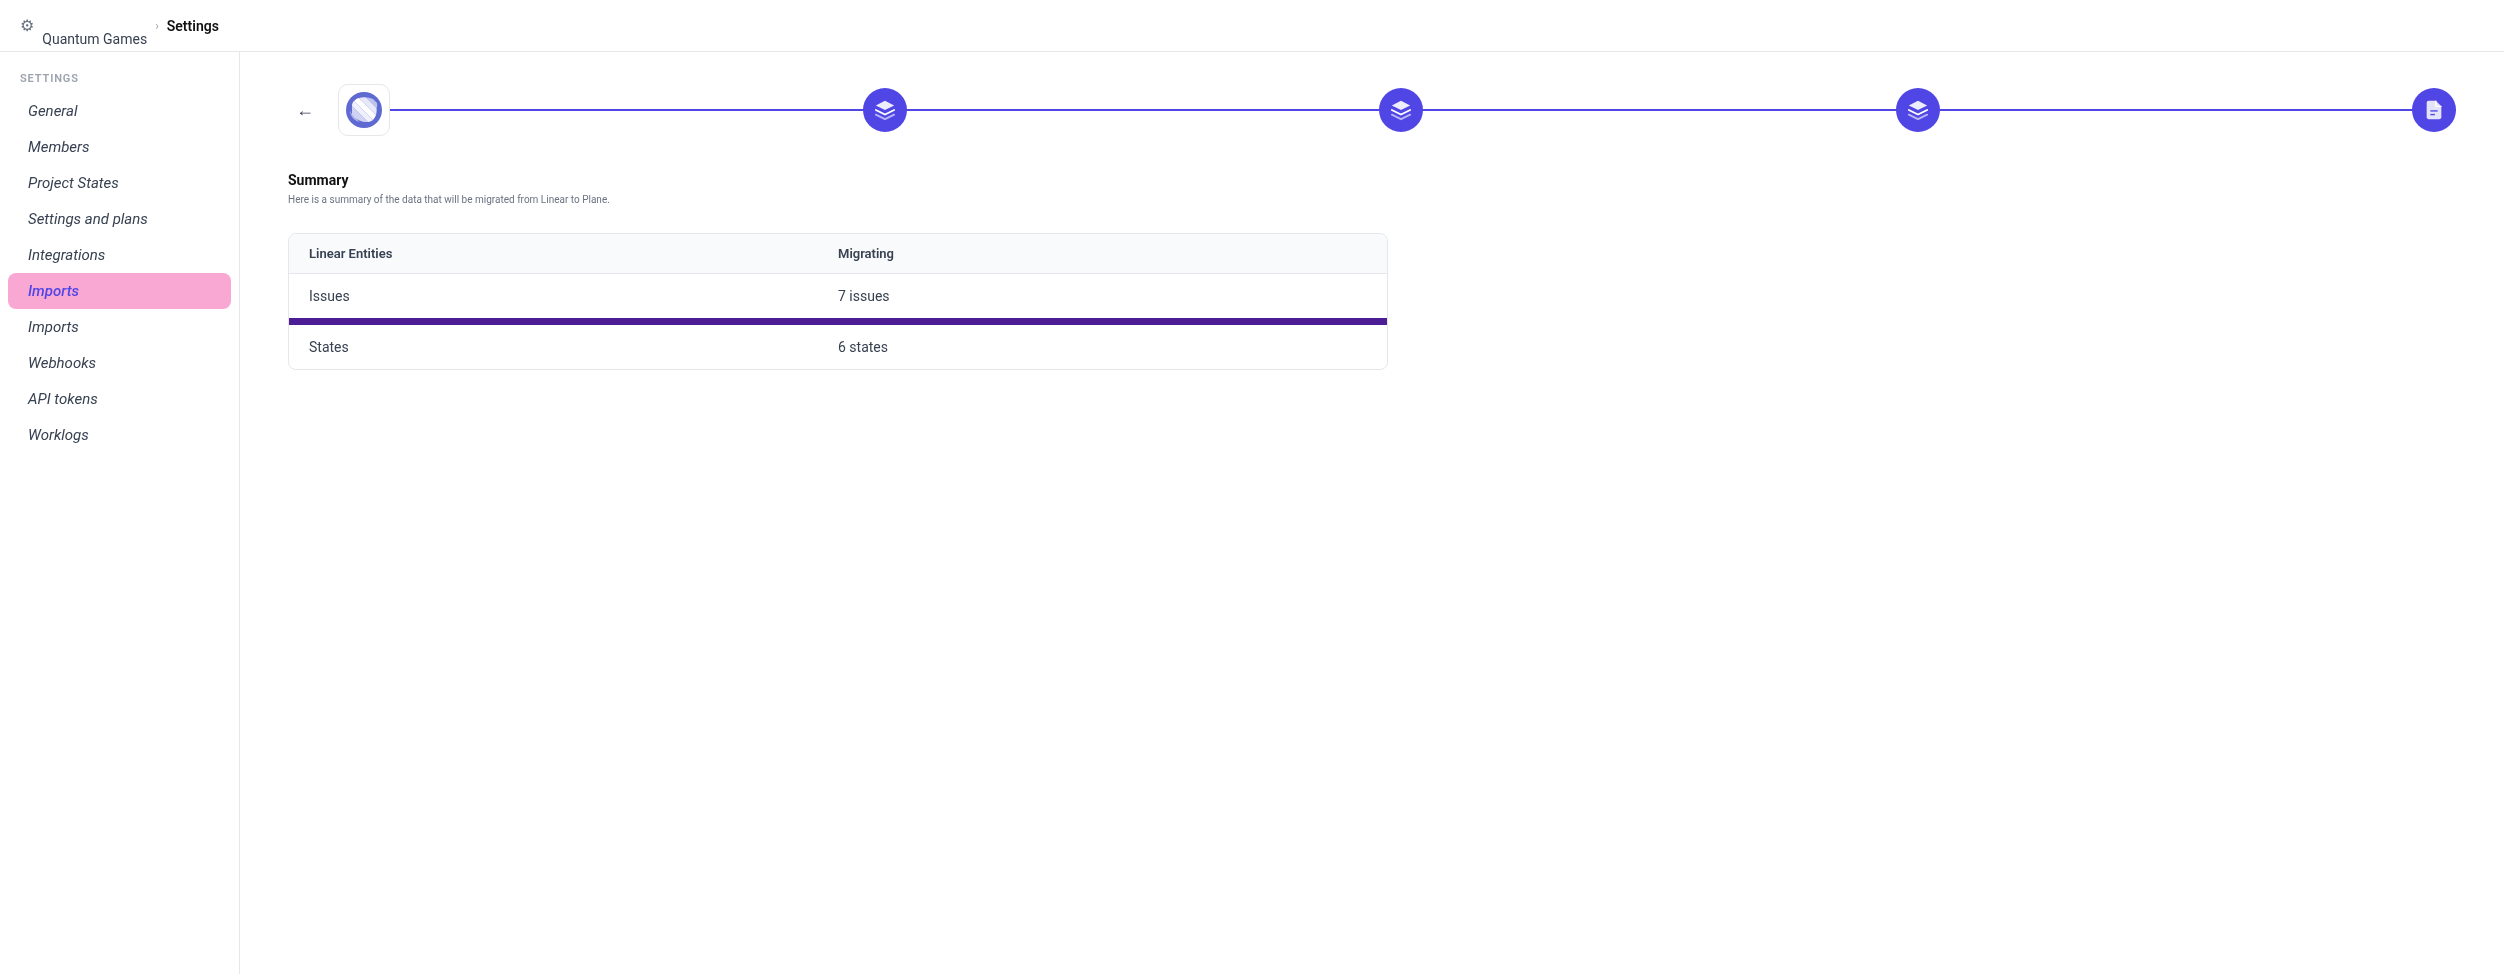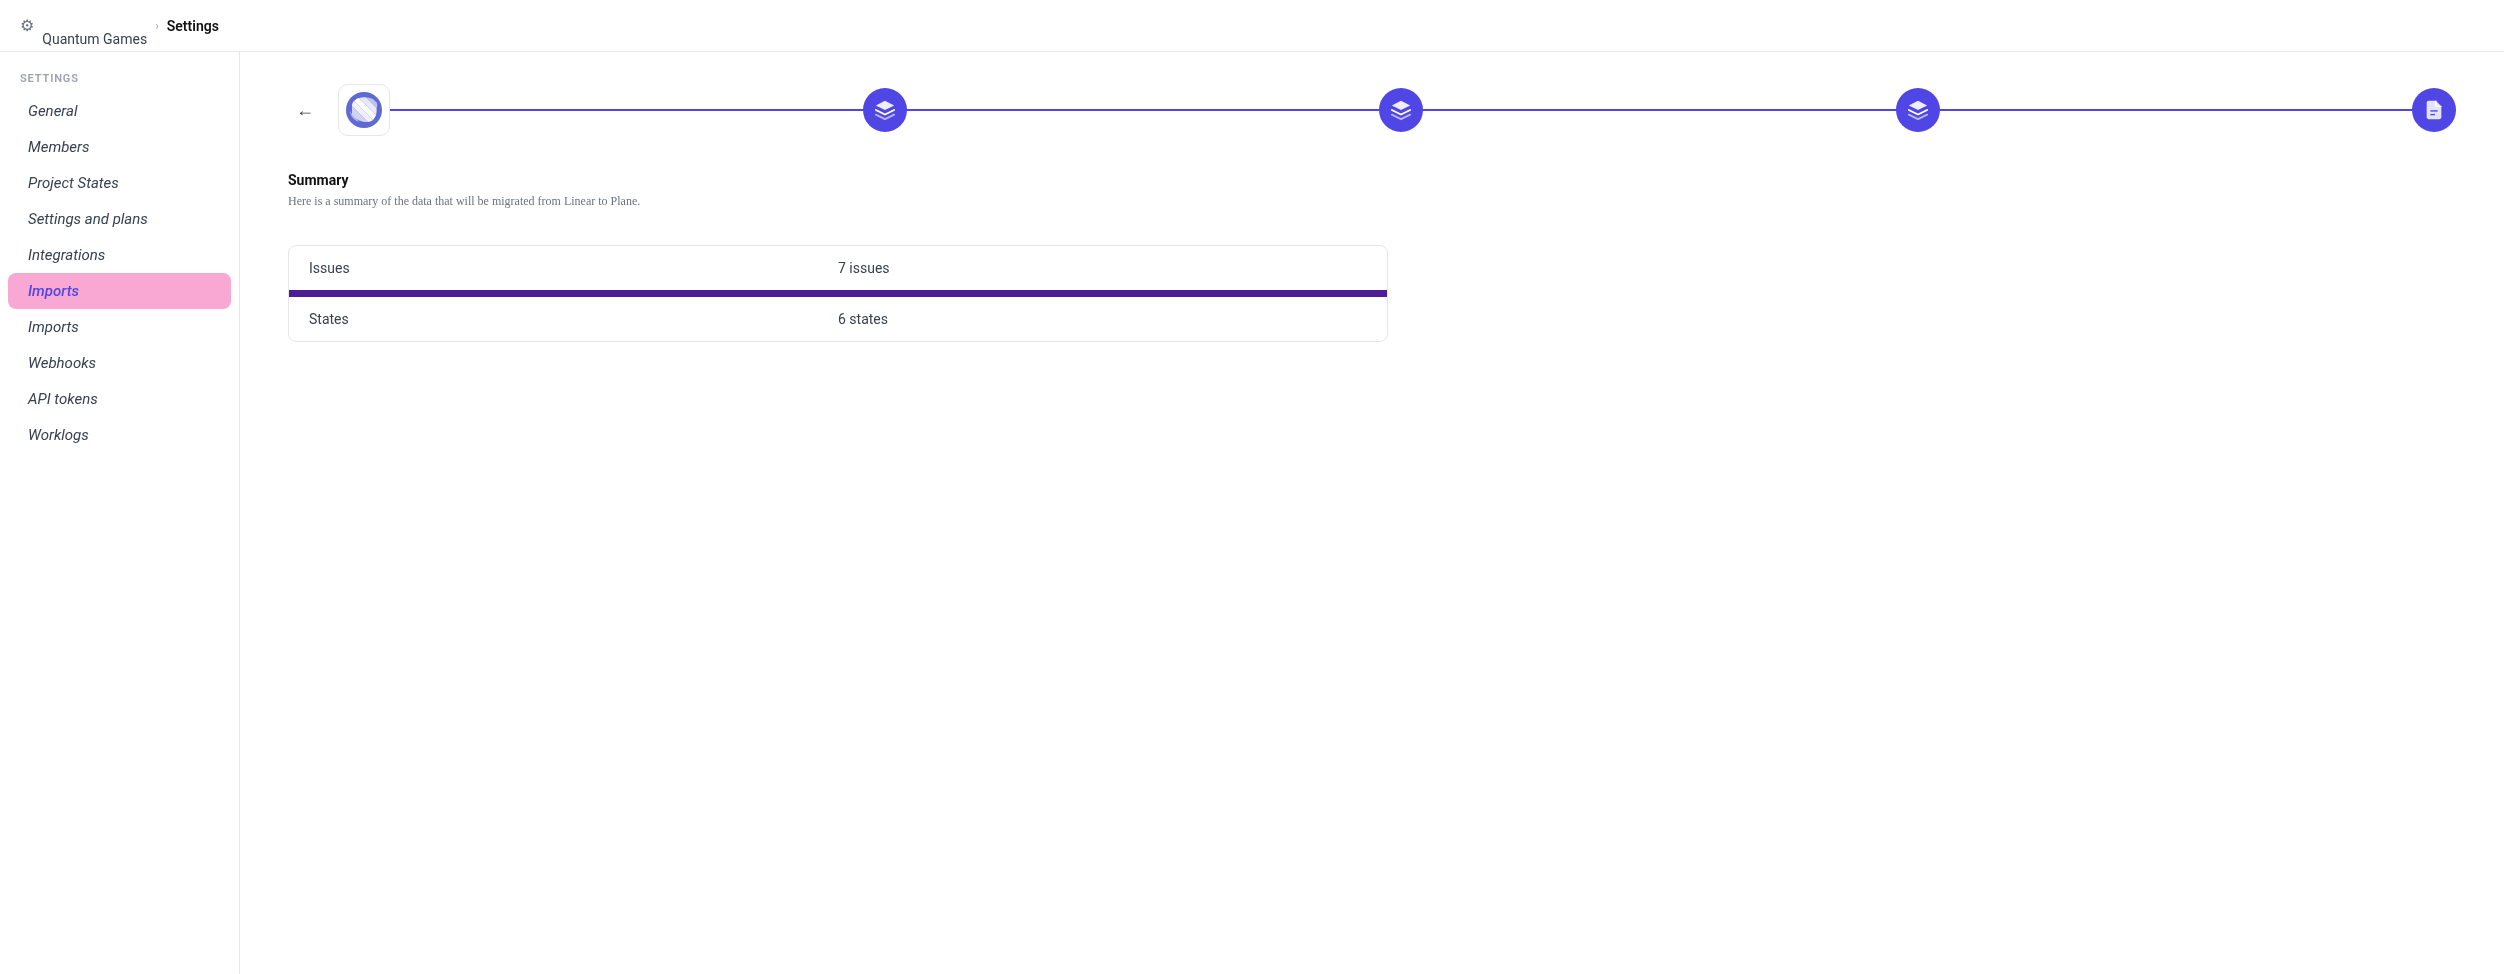--- a/index.html
+++ b/index.html
@@ -128,24 +128,23 @@
     }
 
     
     .summary-title {
       font-size: 14px;
       font-weight: 700;
       color: #111;
       margin-bottom: 6px;
     }
     .summary-desc {
-      font-size: 12px;
+      font-size: 10px;
       color: #6b7280;
-      margin-bottom: 36px;
-      font-family: Liberation Serif, serif;
+      margin-bottom: 28px;
     }
 
     
     .migration-table {
       width: 100%;
       border: 1px solid #e5e7eb;
       border-radius: 8px;
       overflow: hidden;
       max-width: 1100px;
     }
@@ -269,20 +268,24 @@
             </svg>
           </div>
         </div>
       </div>
     </div>
 
     <h1 class="summary-title">Summary</h1>
     <p class="summary-desc">Here is a summary of the data that will be migrated from Linear to Plane.</p>
 
     <div class="migration-table">
+      <div class="table-header">
+        <div class="table-header-cell">Linear Entities</div>
+        <div class="table-header-cell">Migrating</div>
+      </div>
       <div class="table-row">
         <div class="table-cell">Issues</div>
         <div class="table-cell">7 issues</div>
       </div>
       <div class="table-row">
         <div class="table-cell">States</div>
         <div class="table-cell">6 states</div>
       </div>
     </div>
 

